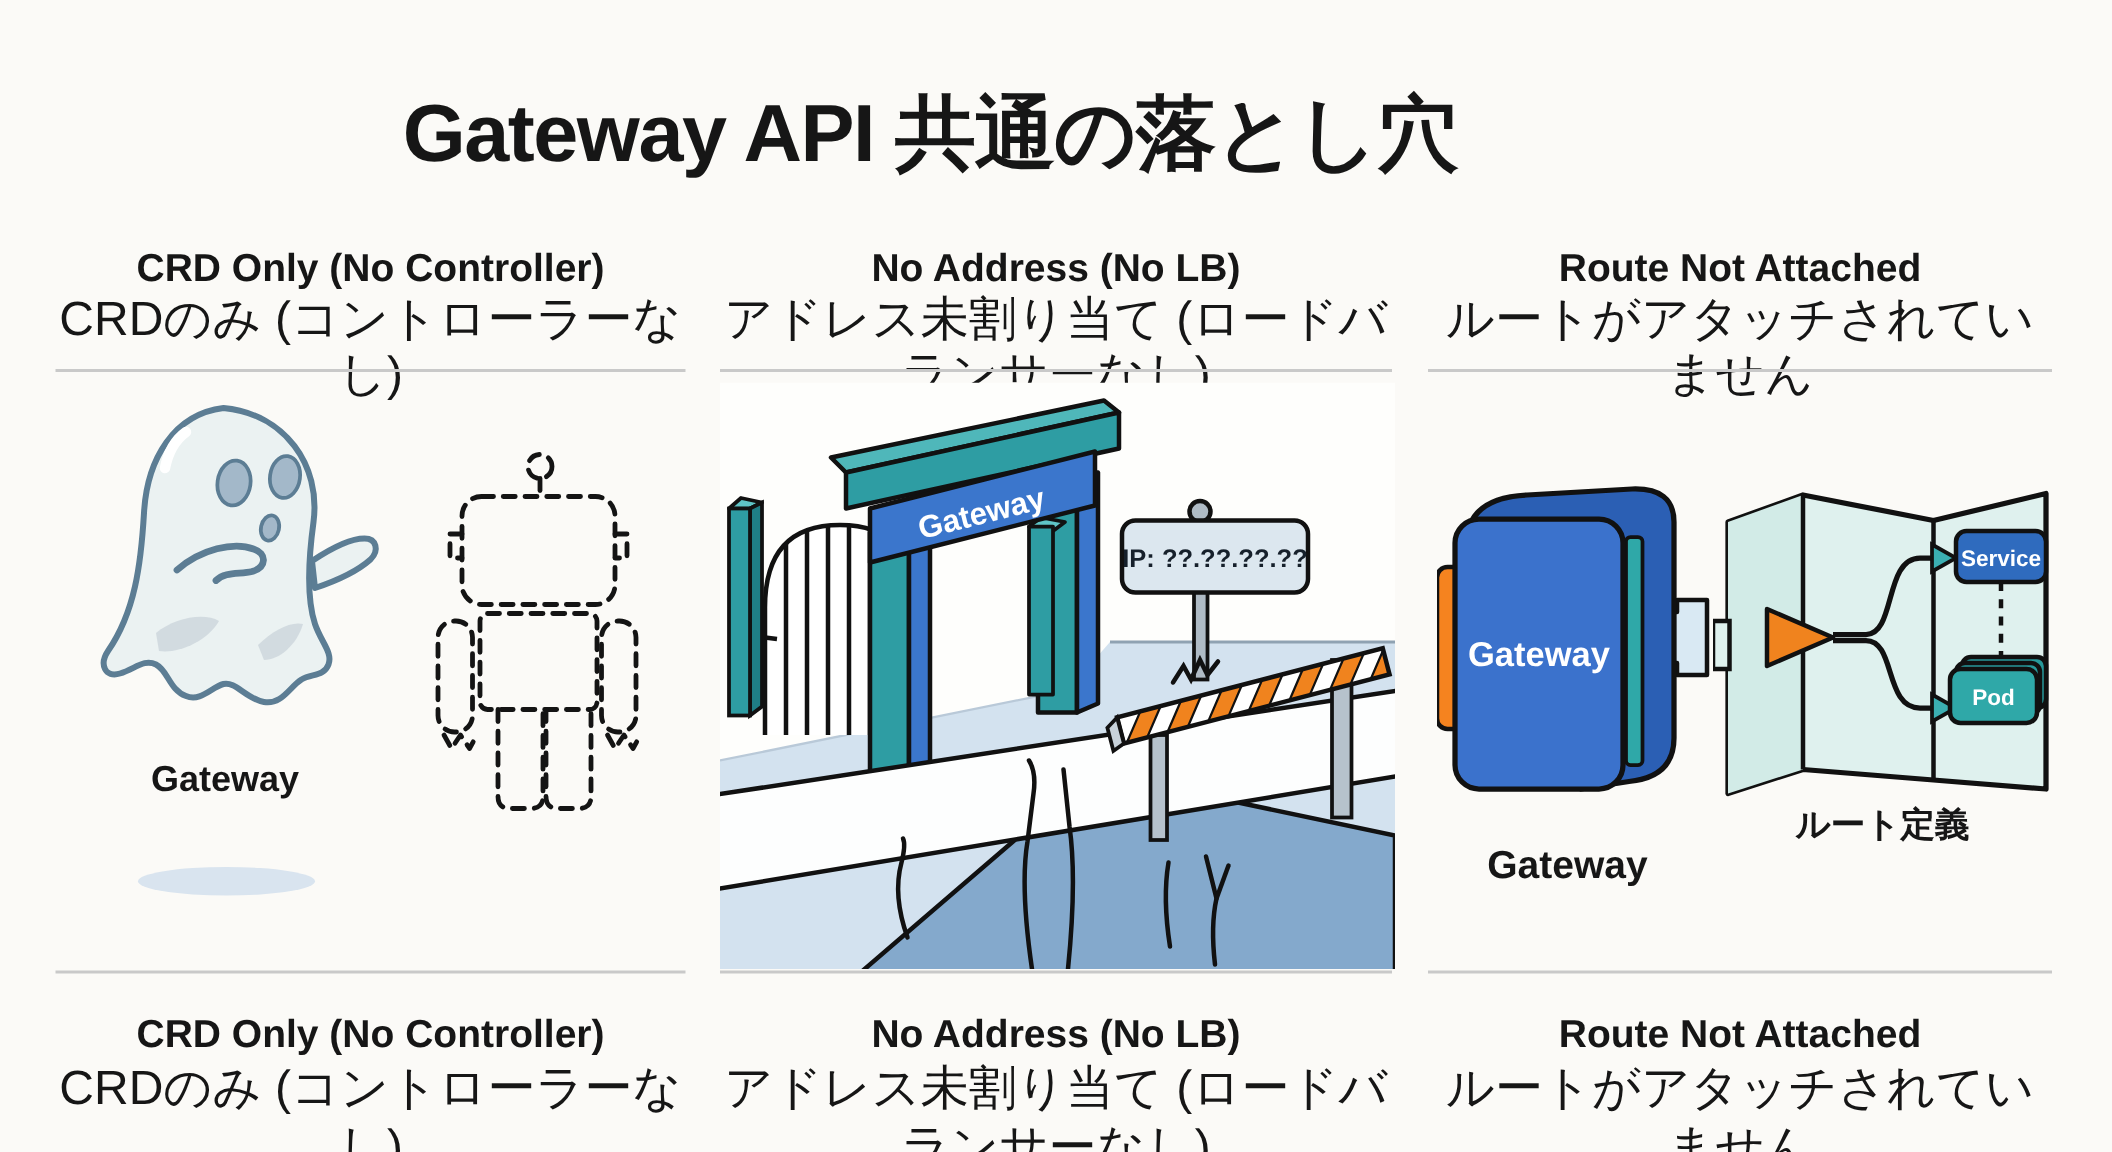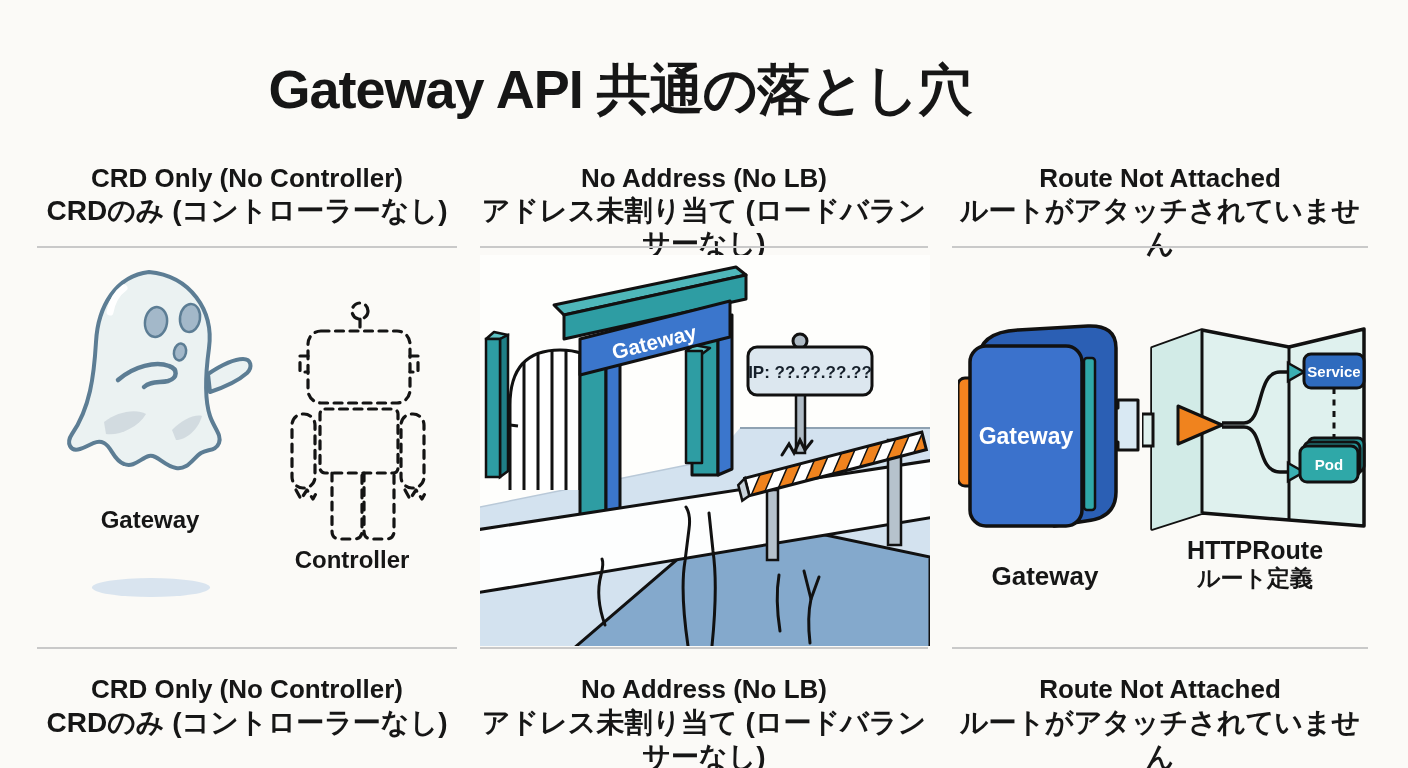--- a/index.html
+++ b/index.html
@@ -10,21 +10,21 @@
     color:#161616;
   }
   .abs{position:absolute;}
   .ctr{text-align:center;}
   #title{
     left:0;top:60px;width:1240px;
     font-size:54px;font-weight:bold;letter-spacing:-1px;line-height:1.1;
   }
   .col-head{top:163px;line-height:1.18;}
   .col-head .en,.col-foot .en{font-size:26px;font-weight:bold;}
-  .col-head .ja,.col-foot .ja{font-size:28px;font-weight:bold;}
+  .col-head .ja,.col-foot .ja{font-size:32px;font-weight:normal;}
   .col-foot{top:674px;line-height:1.22;}
   .divider{height:2px;background:#C9C9C9;}
   .cap{font-weight:bold;line-height:1.15;}
   svg text{font-family:"Liberation Sans","DejaVu Sans",sans-serif;font-weight:bold;}
 </style>
 </head>
 <body>
 
 <div id="title" class="abs ctr">Gateway API 共通の落とし穴</div>
 
@@ -76,21 +76,20 @@
     <rect x="20" y="116" width="23" height="74" rx="11"></rect>
     <rect x="129" y="116" width="23" height="74" rx="11"></rect>
     <path d="M24,192 l5,9 l6,-9 l6,9 l5,-9"></path>
     <path d="M133,192 l5,9 l6,-9 l6,9 l5,-9"></path>
     <path d="M60,175 v58 q0,8 8,8 h14 q8,0 8,-8 v-58"></path>
     <path d="M92,175 v58 q0,8 8,8 h14 q8,0 8,-8 v-58"></path>
   </g>
 </svg>
 
 <div class="abs ctr cap" style="left:262px;top:546px;width:180px;">
-  <div style="font-size:24px;">Controller</div>
 </div>
 
 <svg class="abs" style="left:480px;top:255px;" width="450" height="391" viewBox="0 0 450 391">
   <rect x="0" y="0" width="450" height="391" fill="#FEFEFC"></rect>
 
   <path d="M0,252 L232,205 L260,173 L450,173 L450,391 L0,391 Z" fill="#D3E2EF"></path>
   <path d="M0,252 L232,205" stroke="#B9C9D8" stroke-width="1.5" fill="none"></path>
   <path d="M260,173 H450" stroke="#8FA2B2" stroke-width="2" fill="none"></path>
 
   <path d="M86,400 L200,302 L298,270 L450,302 L450,400 Z" fill="#84A9CC" stroke="#111111" stroke-width="3"></path>
@@ -198,21 +197,20 @@
   <text x="192" y="61" text-anchor="middle" font-size="15" fill="#FFFFFF">Service</text>
   <g>
     <rect x="166" y="122" width="56" height="34" rx="6" fill="#27999B" stroke="#111" stroke-width="3"></rect>
     <rect x="162" y="126" width="56" height="34" rx="6" fill="#27999B" stroke="#111" stroke-width="3"></rect>
     <rect x="158" y="130" width="58" height="36" rx="7" fill="#2FA8A8" stroke="#111" stroke-width="3"></rect>
     <text x="187" y="154" text-anchor="middle" font-size="15" fill="#FFFFFF">Pod</text>
   </g>
 </svg>
 
 <div class="abs ctr cap" style="left:1150px;top:536px;width:210px;">
-  <div style="font-size:25px;">HTTPRoute</div>
   <div style="font-size:23px;">ルート定義</div>
 </div>
 
 <div class="abs divider" style="left:37px;top:647px;width:420px;"></div>
 <div class="abs divider" style="left:480px;top:647px;width:448px;"></div>
 <div class="abs divider" style="left:952px;top:647px;width:416px;"></div>
 
 <div class="abs ctr col-foot" style="left:37px;width:420px;">
   <div class="en">CRD Only (No Controller)</div>
   <div class="ja">CRDのみ (コントローラーなし)</div>

